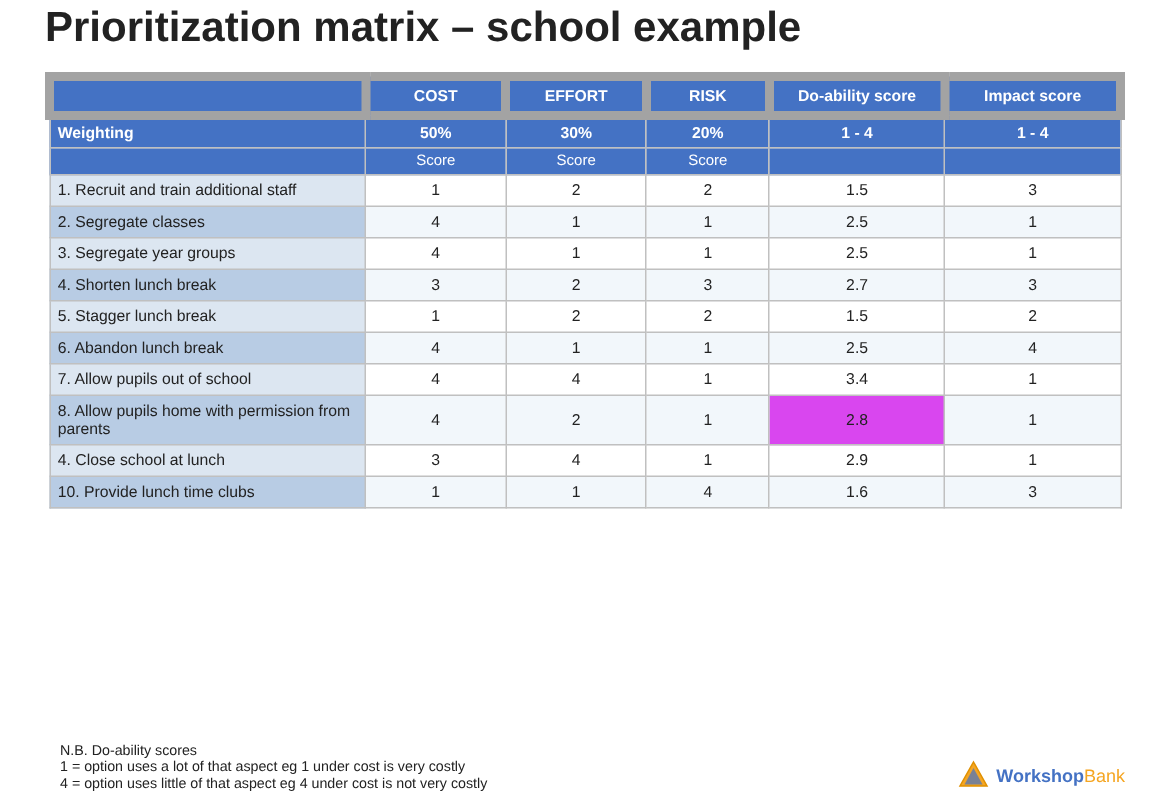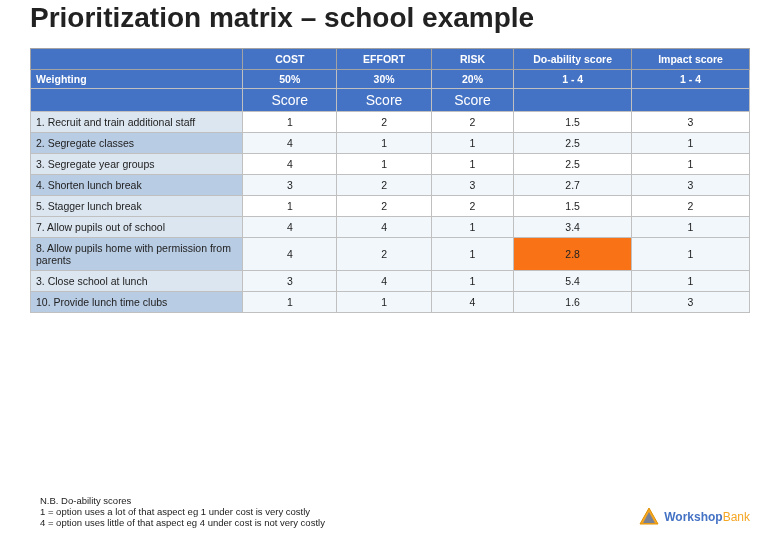--- a/index.html
+++ b/index.html
@@ -31,21 +31,21 @@
       border-collapse: collapse;
       font-size: 10.5px;
     }
     
     .header-row-1 th {
       background: #4472C4;
       color: #ffffff;
       font-weight: bold;
       text-align: center;
       padding: 4px 5px;
-      border: 1px solid #a3a3a3;
+      border: 6px solid #a3a3a3;
     }
     
     .header-row-2 td {
       background: #4472C4;
       color: #ffffff;
       font-weight: bold;
       text-align: center;
       padding: 3px 5px;
       border: 1px solid #c0c0c0;
     }
@@ -53,21 +53,21 @@
       text-align: left;
       font-weight: bold;
     }
     
     .header-row-3 td {
       background: #4472C4;
       color: #ffffff;
       text-align: center;
       padding: 3px 5px;
       border: 1px solid #c0c0c0;
-      font-size: 14px;
+      font-size: 10px;
     }
     .header-row-3 td.empty-cell {
       background: #4472C4;
     }
     
     .data-row td {
       border: 1px solid #c0c0c0;
       padding: 4px 5px;
       text-align: center;
       background: #ffffff;
@@ -185,41 +185,49 @@
           </tr>
           <tr class="data-row">
             <td class="row-label" style="background: rgb(220, 230, 241);">5. Stagger lunch break</td>
             <td>1</td>
             <td>2</td>
             <td>2</td>
             <td>1.5</td>
             <td>2</td>
           </tr>
           <tr class="data-row">
+            <td class="row-label" style="background: rgb(184, 204, 228);">6. Abandon lunch break</td>
+            <td style="background: rgb(242, 247, 251);">4</td>
+            <td style="background: rgb(242, 247, 251);">1</td>
+            <td style="background: rgb(242, 247, 251);">1</td>
+            <td style="background: rgb(242, 247, 251);">2.5</td>
+            <td style="background: rgb(242, 247, 251);">4</td>
+          </tr>
+          <tr class="data-row">
             <td class="row-label" style="background: rgb(220, 230, 241); margin-top: 40px;">7. Allow pupils out of school</td>
             <td>4</td>
             <td>4</td>
             <td>1</td>
             <td>3.4</td>
             <td>1</td>
           </tr>
           <tr class="data-row">
             <td class="row-label" style="background: rgb(184, 204, 228);">8. Allow pupils home with permission from parents</td>
             <td style="background: rgb(242, 247, 251);">4</td>
             <td style="background: rgb(242, 247, 251);">2</td>
             <td style="background: rgb(242, 247, 251);">1</td>
-            <td style="background: #f97316;">2.8</td>
-            <td style="background: rgb(242, 247, 251);">1</td>
-          </tr>
-          <tr class="data-row">
-            <td class="row-label" style="background: rgb(220, 230, 241);">3. Close school at lunch</td>
+            <td style="background: #d946ef;">2.8</td>
+            <td style="background: rgb(242, 247, 251);">1</td>
+          </tr>
+          <tr class="data-row">
+            <td class="row-label" style="background: rgb(220, 230, 241);">4. Close school at lunch</td>
             <td>3</td>
             <td>4</td>
             <td>1</td>
-            <td>5.4</td>
+            <td>2.9</td>
             <td>1</td>
           </tr>
           <tr class="data-row">
             <td class="row-label" style="background: rgb(184, 204, 228);">10. Provide lunch time clubs</td>
             <td style="background: rgb(242, 247, 251);">1</td>
             <td style="background: rgb(242, 247, 251);">1</td>
             <td style="background: rgb(242, 247, 251);">4</td>
             <td style="background: rgb(242, 247, 251);">1.6</td>
             <td style="background: rgb(242, 247, 251);">3</td>
           </tr>

